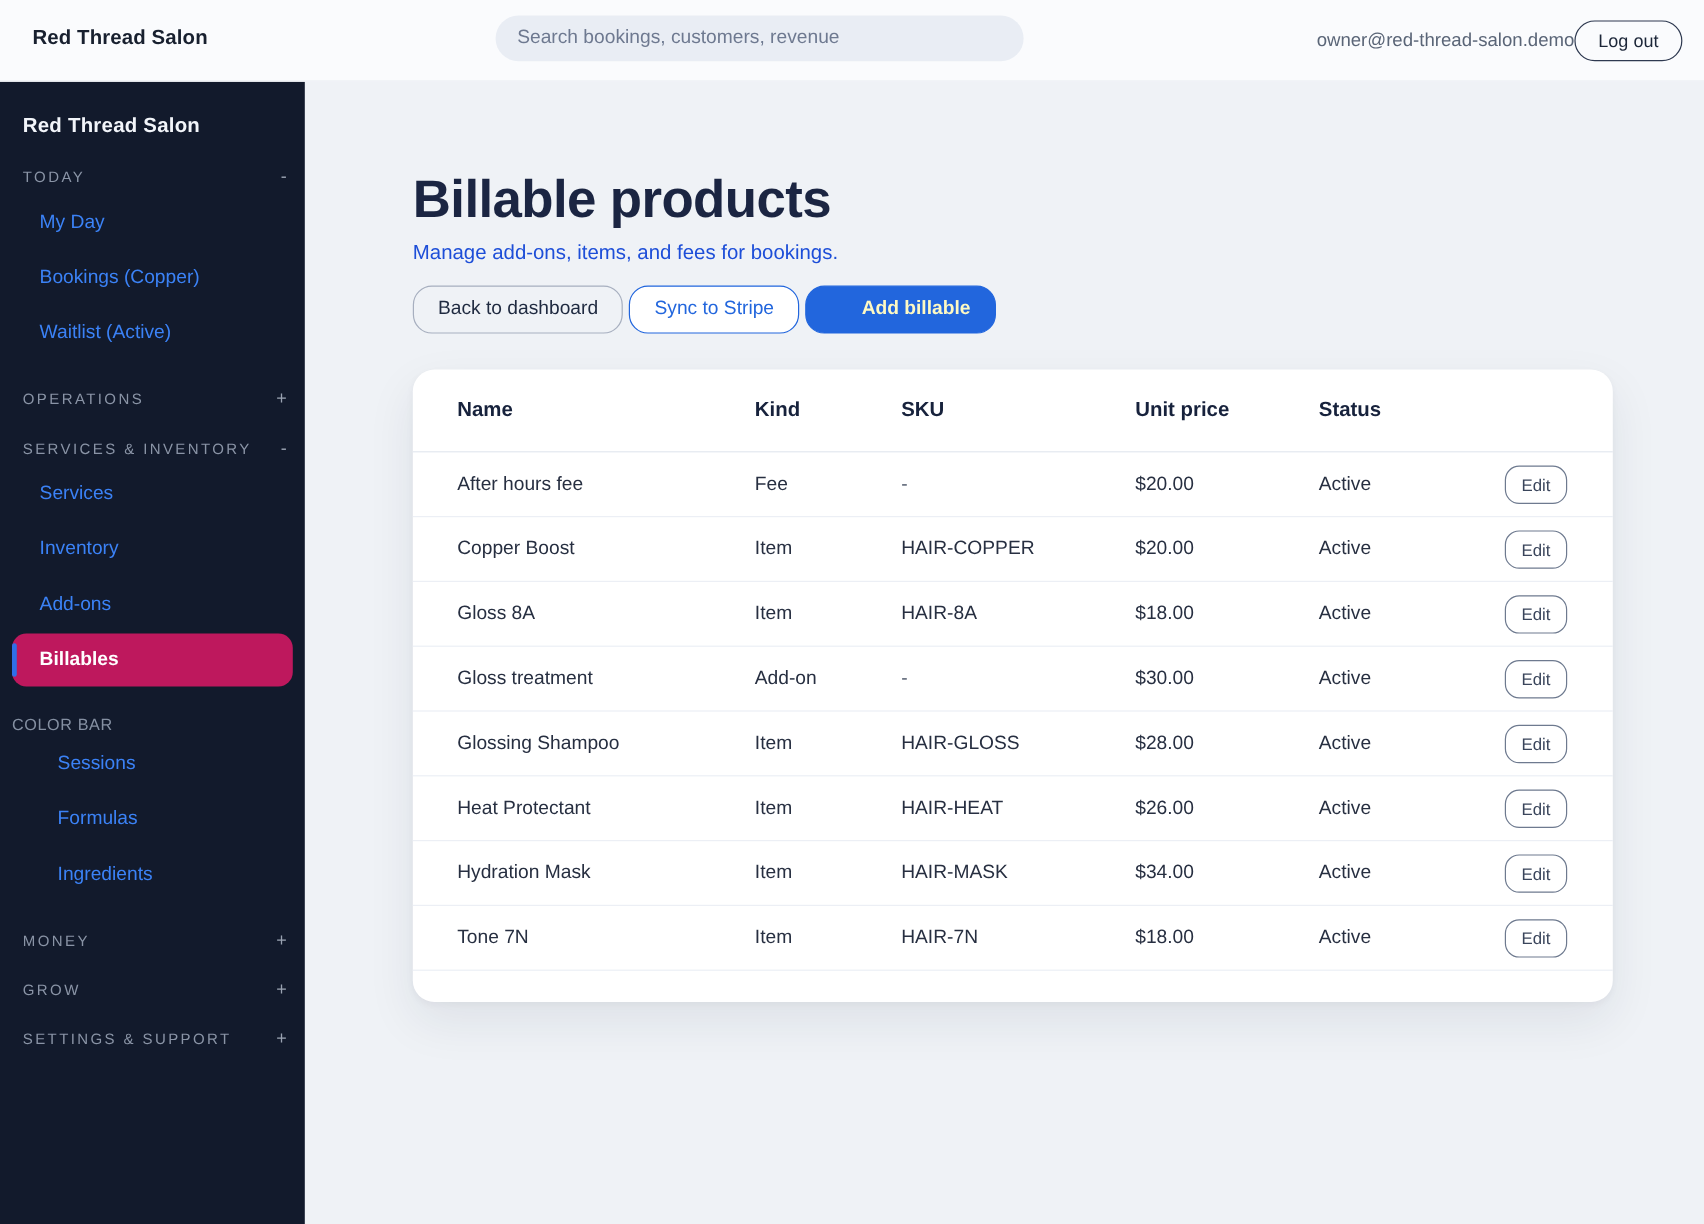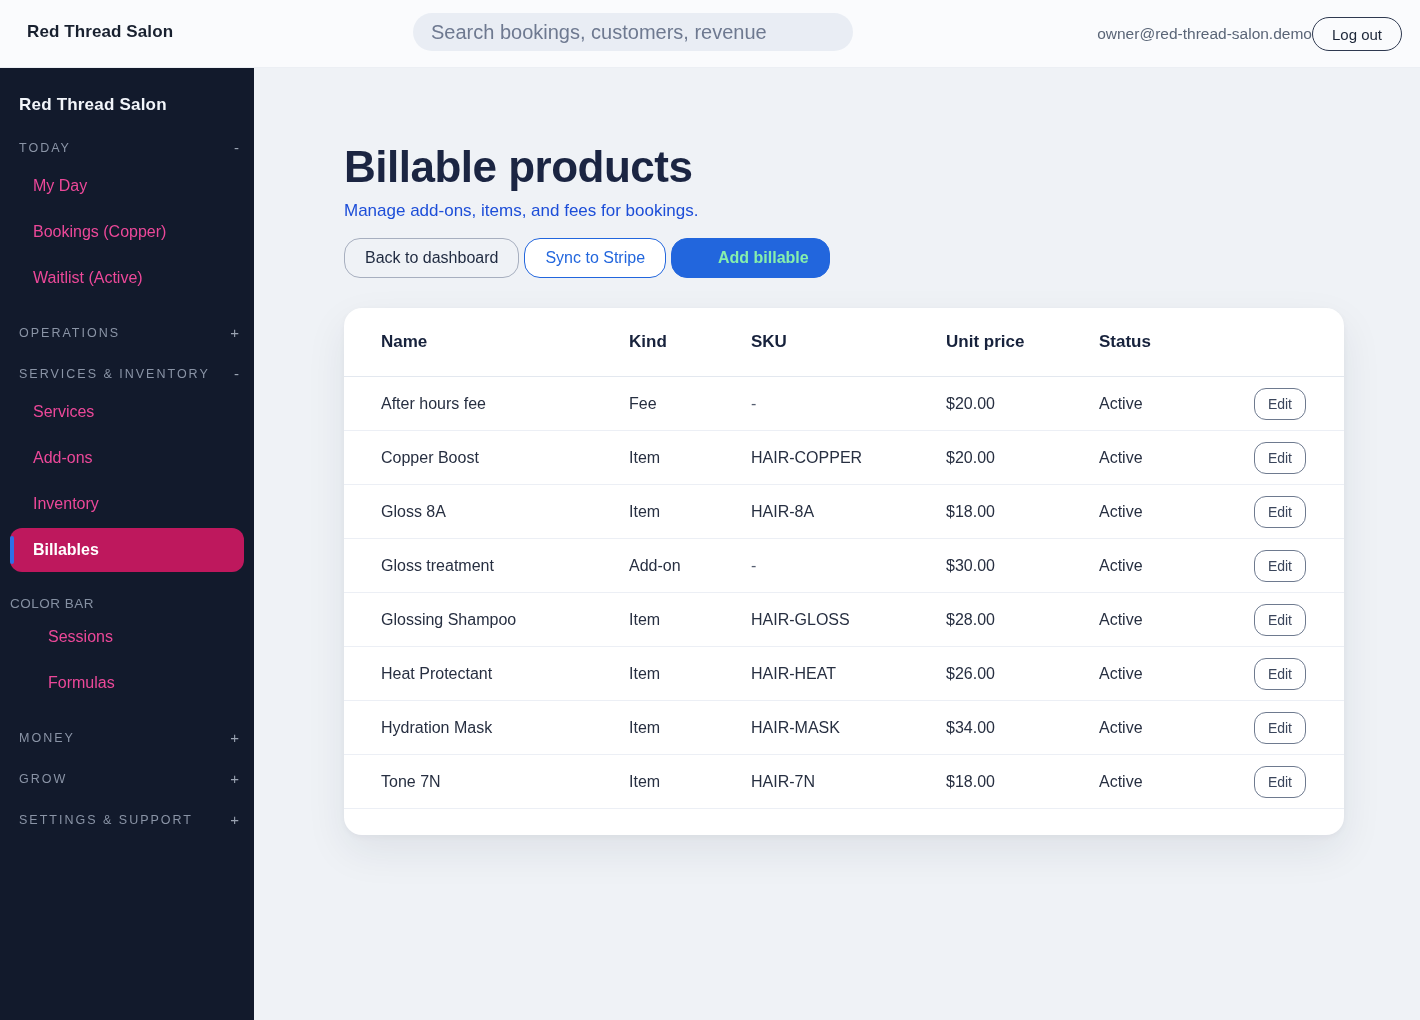--- a/index.html
+++ b/index.html
@@ -16,21 +16,21 @@
     border-bottom: 1px solid #eceff4;
   }
   .brand {
     position: absolute; left: 27px; top: 22px;
     font-size: 17px; font-weight: 700; color: #18202f; letter-spacing: .1px;
   }
   .search {
     position: absolute; left: 413px; top: 13px;
     width: 440px; height: 38px;
     background: #e9edf4; border: none; border-radius: 19px;
-    padding: 0 18px; font-size: 20px; color: #2a3445;
+    padding: 0 18px; font-size: 16px; color: #2a3445;
     font-family: "Liberation Sans", sans-serif;
     outline: none;
   }
   .search::placeholder { color: #6e7990; }
   .topbar-right {
     position: absolute; right: 18px; top: 0; height: 68px;
     display: flex; align-items: center; 
   }
   .email { font-size: 15.5px; color: #5a6577; }
   .logout-btn {
@@ -58,21 +58,21 @@
     font-size: 12.5px; letter-spacing: 2px; font-weight: 500; color: #8a94a6;
   }
   .sb-head.plain {
     padding-left: 10px; letter-spacing: .5px; font-size: 13.5px; color: #8590a2;
     margin-bottom: 4px;
   }
   .sb-toggle { font-size: 15px; color: #9aa3b2; letter-spacing: 0; }
   .sb-item {
     position: relative; height: 44px; margin: 2px 10px;
     display: flex; align-items: center; padding-left: 23px;
-    border-radius: 12px; font-size: 16px; color: #ec4899; cursor: pointer;
+    border-radius: 12px; font-size: 16px; color: #3b82f6; cursor: pointer;
   }
   .sb-item.deep { padding-left: 38px; }
   .sb-item.active { background: #be185d; font-weight: 600; color: #ffffff; }
   .abar {
     position: absolute; left: 0; top: 8px; bottom: 8px; width: 4px;
     border-radius: 2px; background: #2f6fe8;
   }
   
   .main { flex: 1; padding: 75px 76px 0 90px; }
   .page-head { display: flex; justify-content: space-between; align-items: flex-start; flex-direction: column; }
@@ -82,21 +82,21 @@
   }
   .page-subtitle { margin-top: 10px; font-size: 17px; color: #1d4ed8; }
   .actions { display: flex; gap: 5px; margin-top: 17px; }
   .btn {
     height: 40px; padding: 0 20px; border-radius: 16px;
     font-size: 16px; font-weight: 500; cursor: pointer;
     font-family: "Liberation Sans", sans-serif; white-space: nowrap;
   }
   .btn.neutral { background: transparent; border: 1.5px solid #a7afbf; color: #1f2a40; }
   .btn.outline-blue { background: #ffffff; border: 1.5px solid #2266dd; color: #2266dd; }
-  .btn.solid-blue { background: #2266dd; border: 1.5px solid #2266dd; color: #86efac; font-weight: 600; padding-left: 46px; }
+  .btn.solid-blue { background: #2266dd; border: 1.5px solid #2266dd; color: #fef9c3; font-weight: 600; padding-left: 46px; }
   
   .card {
     margin-top: 30px; width: 1000px; background: #ffffff;
     border-radius: 18px; padding-bottom: 26px;
     box-shadow: 0 16px 40px rgba(25,35,60,.08), 0 2px 6px rgba(25,35,60,.04);
   }
   .thead, .row {
     display: grid;
     grid-template-columns: 248px 122px 195px 153px 1fr 70px;
     align-items: center; padding: 0 38px 0 37px;
@@ -153,39 +153,42 @@
         </div>
         <div class="sb-section">
           <div class="sb-head">
             <span>SERVICES &amp; INVENTORY</span>
             <span class="sb-toggle">-</span>
           </div>
           <div class="sb-item">
             <span>Services</span>
           </div>
           <div class="sb-item">
+            <span>Inventory</span>
+          </div>
+          <div class="sb-item">
             <span>Add-ons</span>
-          </div>
-          <div class="sb-item">
-            <span>Inventory</span>
           </div>
           <div class="sb-item active">
             <span class="abar"></span>
             <span>Billables</span>
           </div>
         </div>
         <div class="sb-section">
           <div class="sb-head plain">
             <span>COLOR BAR</span>
           </div>
           <div class="sb-item deep">
             <span>Sessions</span>
           </div>
           <div class="sb-item deep">
             <span>Formulas</span>
+          </div>
+          <div class="sb-item deep">
+            <span>Ingredients</span>
           </div>
         </div>
         <div class="sb-section">
           <div class="sb-head">
             <span>MONEY</span>
             <span class="sb-toggle">+</span>
           </div>
         </div>
         <div class="sb-section">
           <div class="sb-head">

